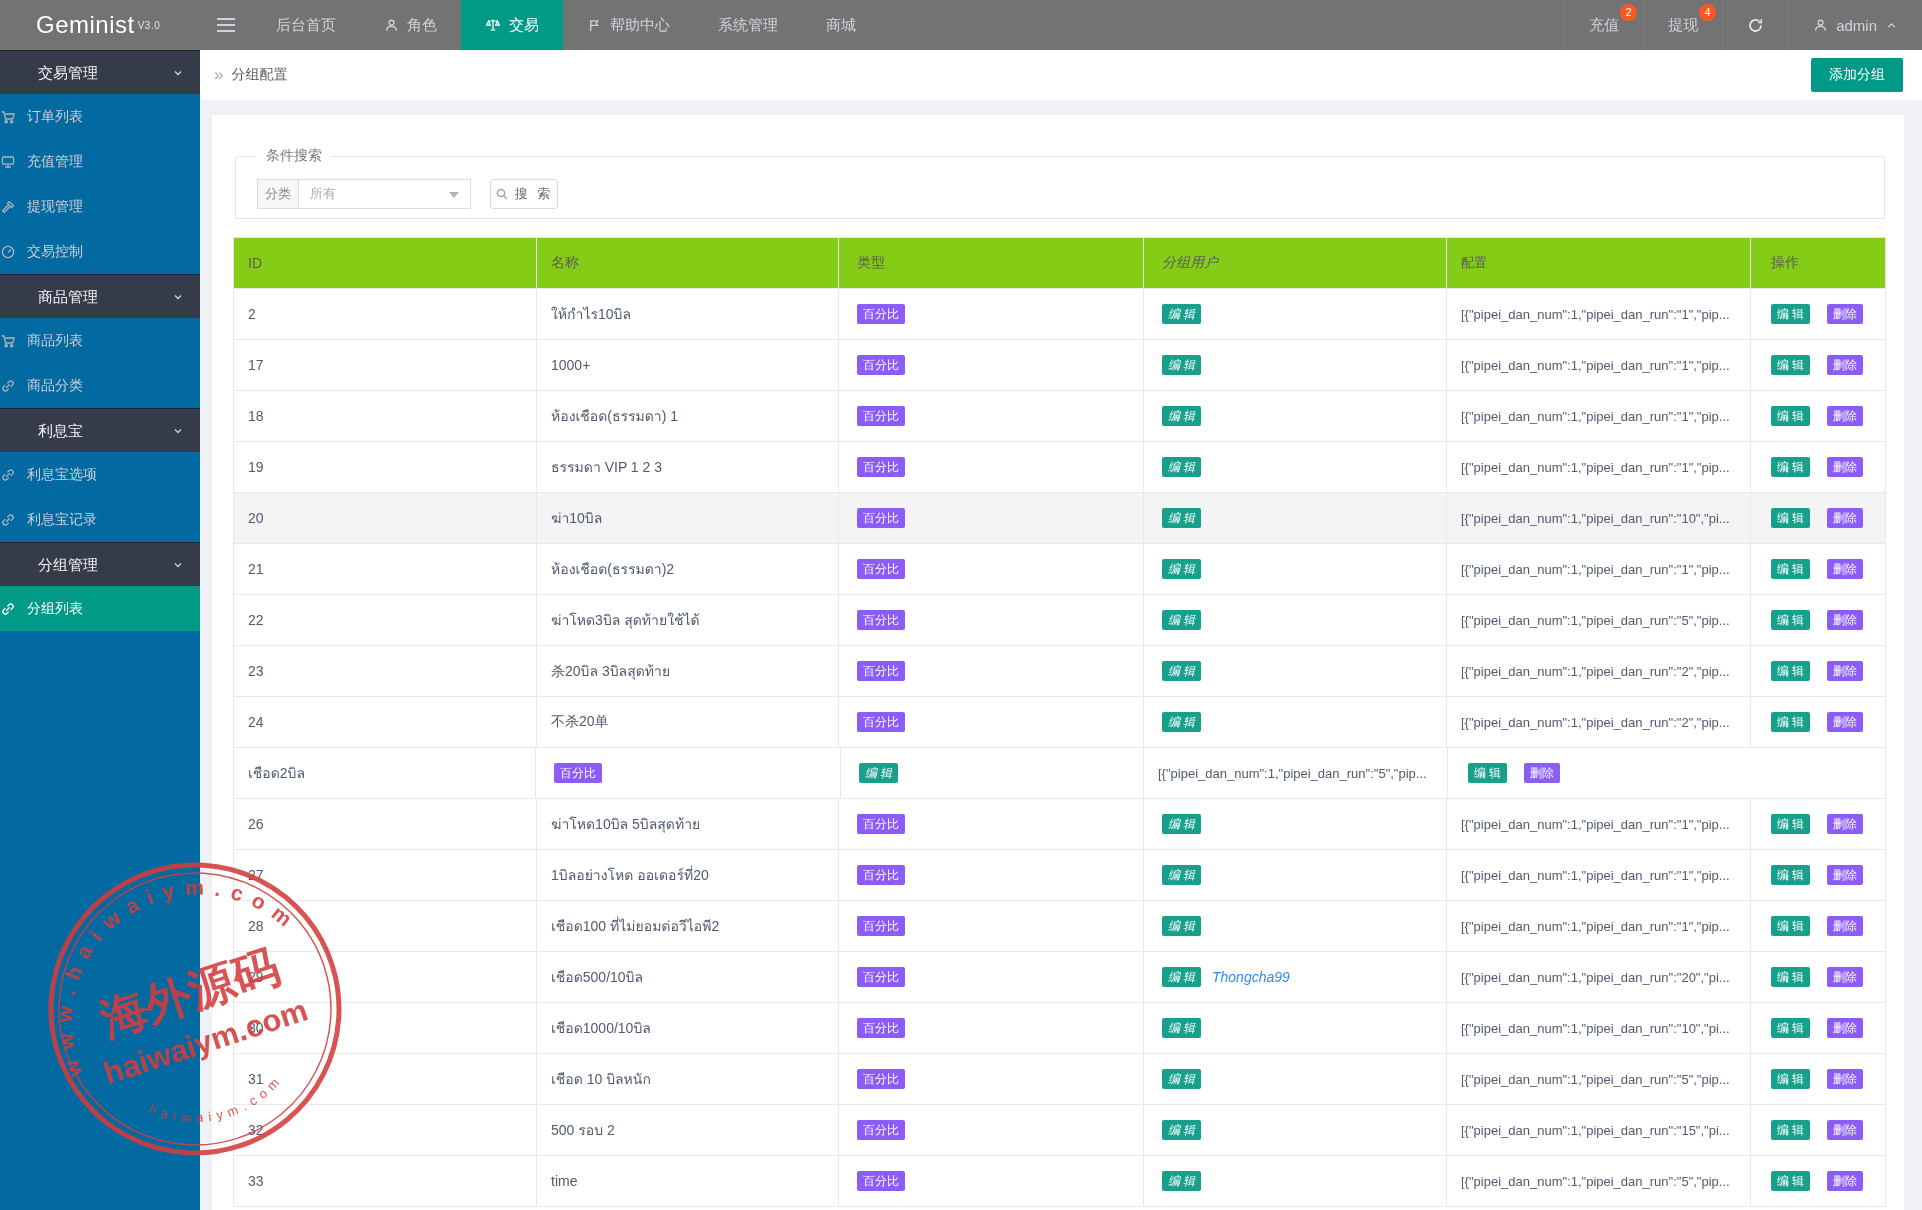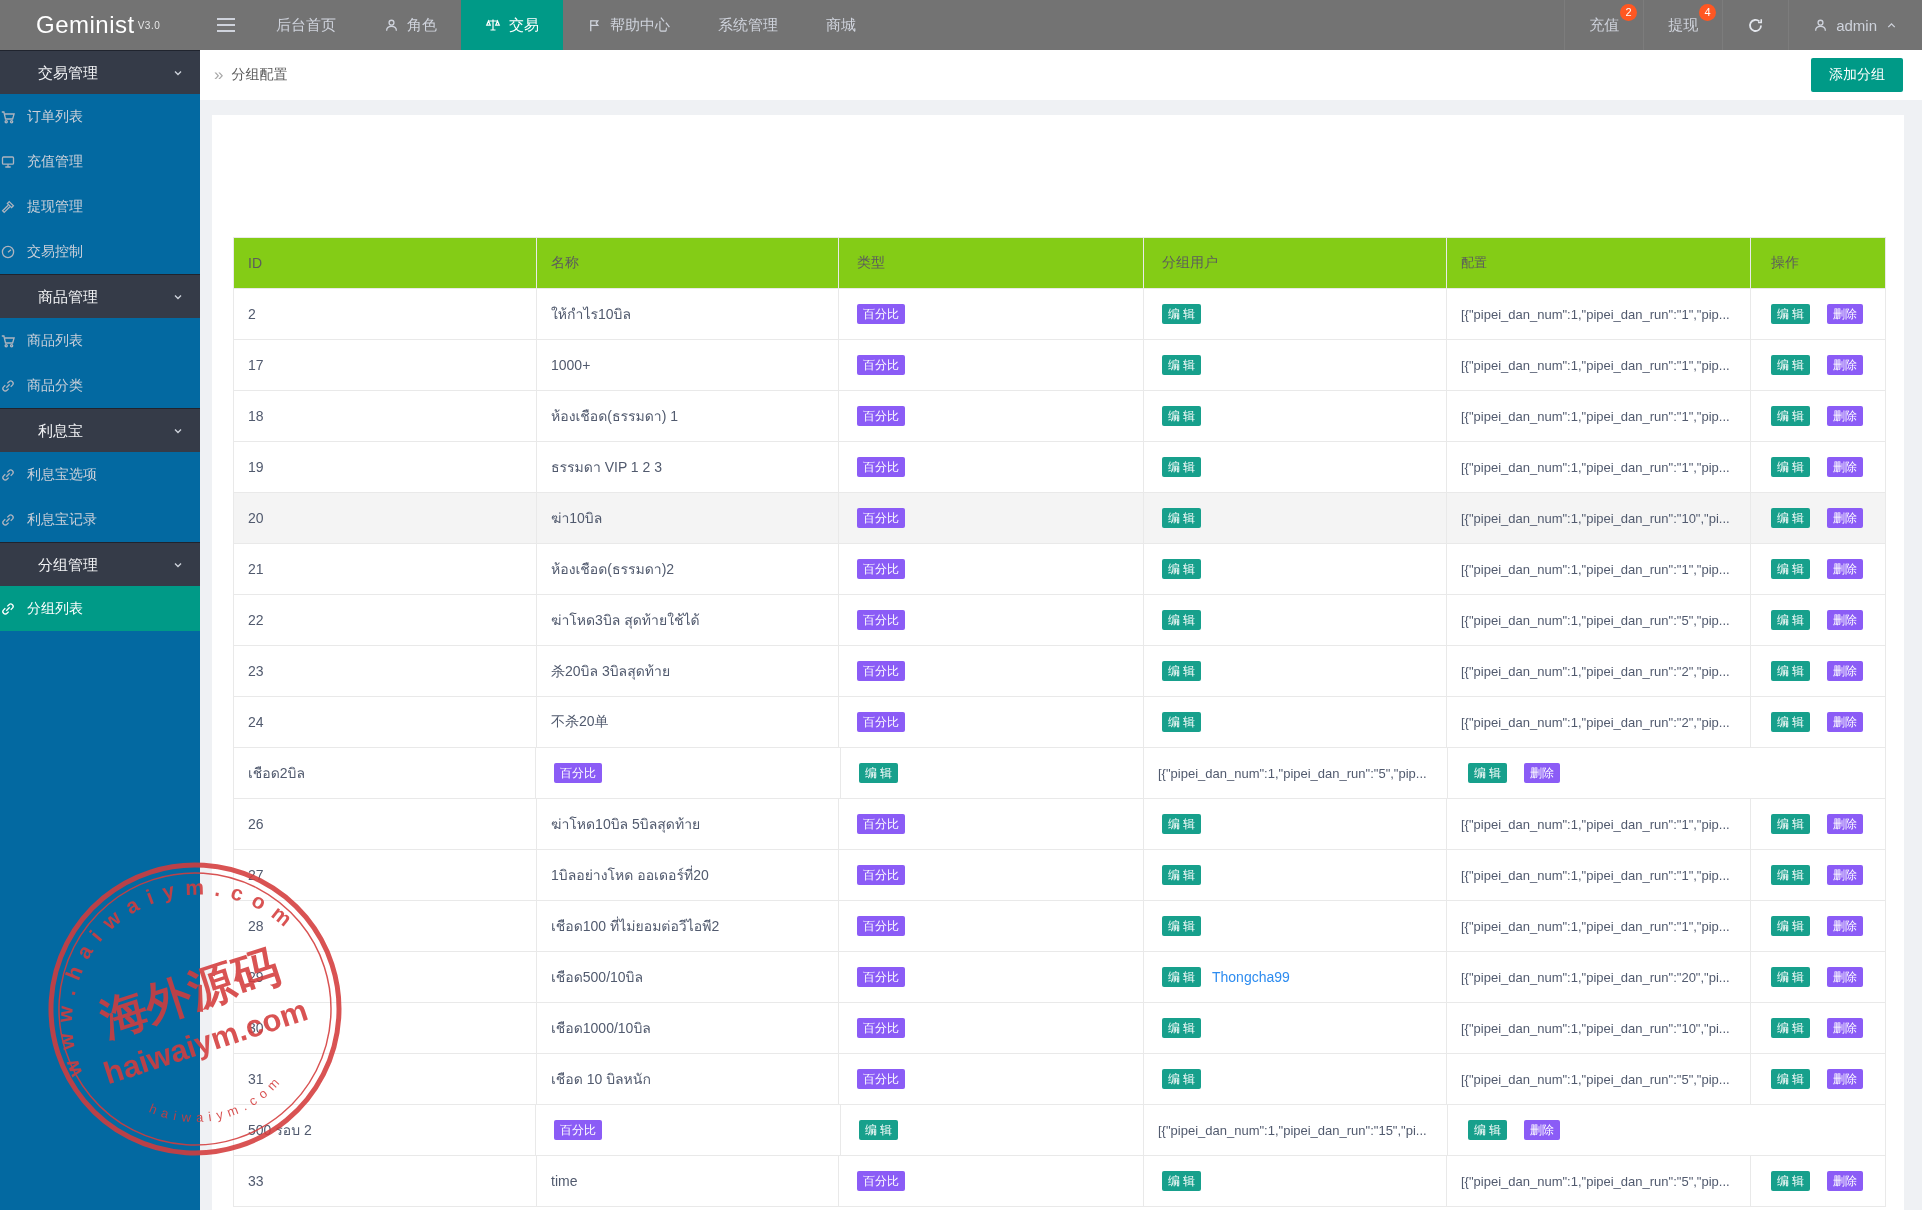--- a/index.html
+++ b/index.html
@@ -68,21 +68,21 @@
     border:1px solid #e9e9e9; border-bottom:none; }
   .tr { display:flex; height:51px; border-bottom:1px solid #e9e9e9; background:#fff; }
   .tr.head { background:#84cc16; }
   .tr.hl { background:#f4f4f4; }
   .td { display:flex; align-items:center; padding:0 14px; font-size:14px; color:#515a6e;
     border-right:1px solid #e9e9e9; overflow:hidden; white-space:nowrap; }
   .td:last-child { border-right:none; }
   .c-id   { width:303px; }
   .c-name { width:302px; }
   .c-type { width:305px; padding-left:18px; }
-  .c-user { width:303px; padding-left:18px; }
+  .c-user { width:303px; padding-left:18px;font-style:italic; }
   .c-conf { width:304px; font-size:13px; }
   .c-act  { width:134px; padding-left:20px; gap:17px; }
   .tr.head .td { color:#5c5c5c; }
 
   .badge { display:inline-block; font-size:12px; color:#fff; border-radius:2px;
     padding:4px 6px; line-height:1; cursor:pointer; }
   .badge.red { background:#8b5cf6; }
   .badge.teal { background:#17a08c; letter-spacing:3px; padding:4px 3px 4px 6px; }
   .user-link { color:#2d8cf0; margin-left:11px; font-size:14px; cursor:pointer; }
 
@@ -306,20 +306,41 @@
 </div>
 
 <div class="main">
   <div class="crumbbar">
     <span class="crumb-arrow">»</span>
     <span class="crumb-title">分组配置</span>
     <button class="add-btn">添加分组</button>
   </div>
 
   <div class="card">
+    <fieldset class="search">
+      <legend>条件搜索</legend>
+      <div class="search-row">
+        <div class="combo">
+          <div class="combo-label">分类</div>
+          <div class="combo-select">
+            <span>所有</span>
+            <span class="caret"></span>
+          </div>
+        </div>
+        <button class="search-btn">
+          <span class="icon">
+            <svg width="14" height="14" viewBox="0 0 16 16" fill="none" stroke="currentColor" stroke-width="1.4">
+                <circle cx="6.8" cy="6.8" r="4.2"></circle>
+                <path d="M10 10l3.6 3.6"></path>
+              </svg>
+          </span>
+          <span>搜 索</span>
+        </button>
+      </div>
+    </fieldset>
 
     <div class="grid">
       <div class="tr head">
         <div class="td c-id">ID</div>
         <div class="td c-name">名称</div>
         <div class="td c-type">类型</div>
         <div class="td c-user">分组用户</div>
         <div class="td c-conf">配置</div>
         <div class="td c-act">操作</div>
       </div>
@@ -589,20 +610,21 @@
 
           </div>
           <div class="td c-conf">[{"pipei_dan_num":1,"pipei_dan_run":"5","pip...</div>
           <div class="td c-act">
             <span class="badge teal">编辑</span>
             <span class="badge red">删除</span>
           </div>
         </div>
 
         <div class="tr">
+          <div class="td c-id">32</div>
           <div class="td c-name">500 รอบ 2</div>
           <div class="td c-type">
             <span class="badge red">百分比</span>
           </div>
           <div class="td c-user">
             <span class="badge teal">编辑</span>
 
           </div>
           <div class="td c-conf">[{"pipei_dan_num":1,"pipei_dan_run":"15","pi...</div>
           <div class="td c-act">

